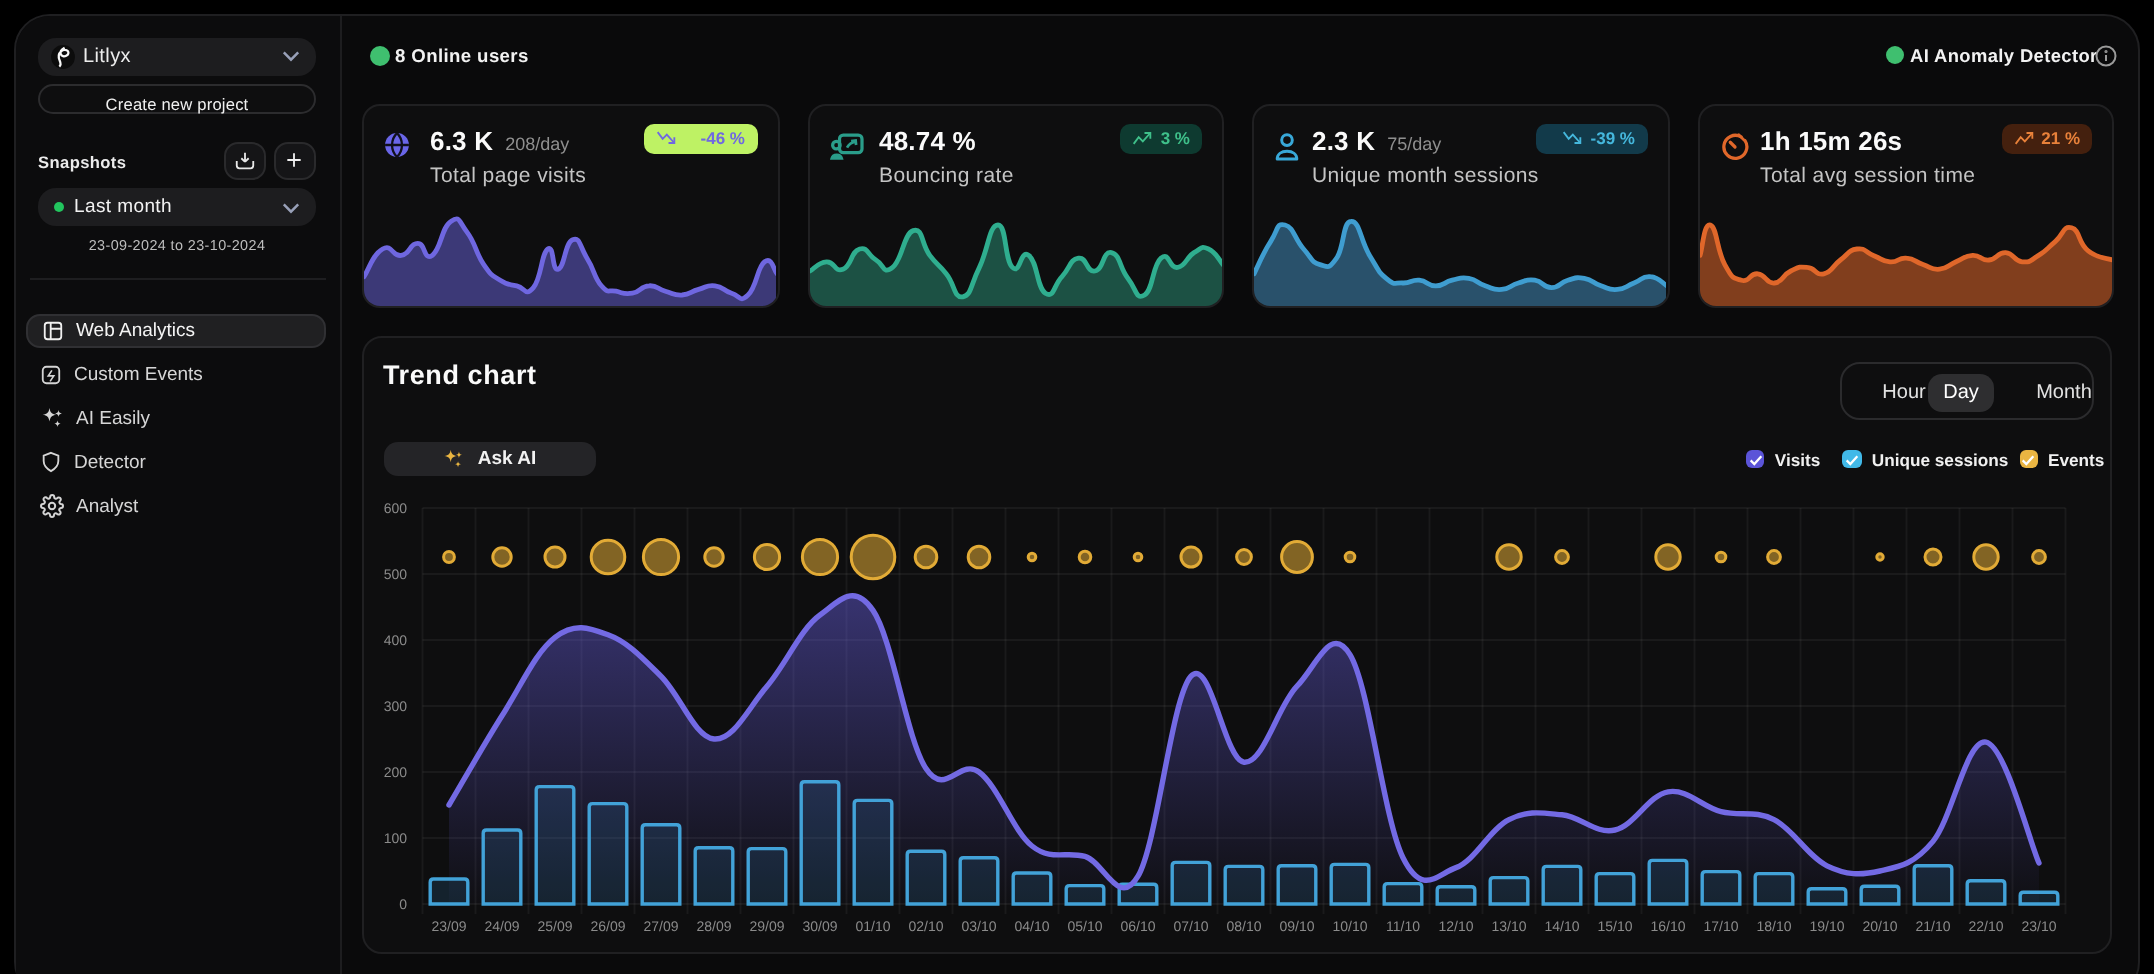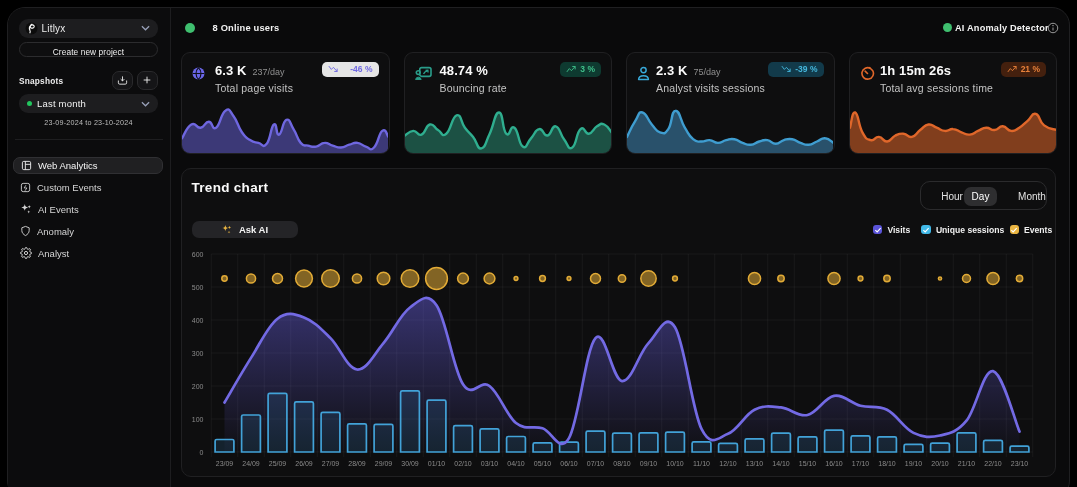--- a/index.html
+++ b/index.html
@@ -21,36 +21,36 @@
  border:1px solid #2a2a2c; border-radius:7px; display:flex; align-items:center; justify-content:center; }
 #month { top:94px; }
 #month .dot { width:5px; height:5px; border-radius:50%; background:#22c55e; margin-left:8px; }
 #month .txt { margin-left:5px; font-size:9.5px; color:#f2f2f2; letter-spacing:0.2px; }
 #daterange { position:absolute; left:19px; top:117.5px; width:139px; text-align:center;
  font-size:7.2px; color:#bdbdbd; letter-spacing:0.2px; }
 #sep { position:absolute; left:15px; top:139px; width:148px; height:1px; background:#1e1e20; }
 .nav { position:absolute; left:13px; width:150px; height:17.5px; display:flex;
  align-items:center; padding-left:7px; gap:6px; color:#d6d6d6; font-size:9.5px; border-radius:7px; }
 .nav.active { background:#202022; border:1px solid #303033; color:#f5f5f5; }
-#online { position:absolute; left:184.5px; top:22.5px; display:flex; align-items:center; gap:18px; }
+#online { position:absolute; left:184.5px; top:22.5px; display:flex; align-items:center; gap:3px; }
 #online .dot { width:10px; height:10px; border-radius:50%; background:#3fbf6f; }
 #online .txt { font-size:9.3px; font-weight:700; color:#f2f2f2; letter-spacing:0.2px; }
 #anomaly .dot { position:absolute; left:942.5px; top:23px; width:9px; height:9px; border-radius:50%; background:#3fbf6f; }
 #anomaly .txt { position:absolute; left:955px; top:22.5px; font-size:9.2px; font-weight:700; color:#f2f2f2; letter-spacing:0.2px; }
 #anomaly .info { position:absolute; left:1047px; top:22px; display:flex; }
 .card { position:absolute; top:52px; width:208.5px; height:102px; background:#0e0e0f;
  border:1px solid #202022; border-radius:9px; overflow:hidden; }
 .cicon { position:absolute; left:10px; top:13px; }
 .cnum { position:absolute; left:32px; top:10px; font-size:13px; font-weight:700;
  color:#fafafa; letter-spacing:0.1px; }
 .cnum .sub { font-size:9px; font-weight:400; color:#8f8f8f; margin-left:6px; letter-spacing:0; }
 .clabel { position:absolute; left:32px; top:28.5px; font-size:10.5px; color:#c4c4c4; letter-spacing:0.2px; }
 .badge { position:absolute; right:10px; top:8.5px; height:15.5px; border-radius:5px;
  display:flex; align-items:center; gap:4px; padding:0 6px; font-size:8.5px; font-weight:600; }
-.b1 { background:#e5e5e5; color:#6f68e2;gap:12px; }
+.b1 { background:#bef264; color:#6f68e2;gap:12px; }
 .b2 { background:#0e3a30; color:#3fc08a; }
 .b3 { background:#123a4a; color:#45b7dc;padding-left:13px; }
 .b4 { background:#44200e; color:#e8813a; }
 .mini { position:absolute; left:0; bottom:0; }
 #panel { position:absolute; left:181px; top:168px; width:875px; height:309px;
  background:#0e0e0f; border:1px solid #202022; border-radius:10px; }
 #ptitle { position:absolute; left:9.5px; top:11px; font-size:13.5px; font-weight:700;
  color:#fafafa; letter-spacing:0.3px; }
 #psub { position:absolute; left:9.5px; top:29.5px; font-size:9.8px; color:#8f8f8f; letter-spacing:0.1px; }
 #askai { position:absolute; left:9.5px; top:52px; width:106px; height:16.5px; background:#242427;
@@ -127,27 +127,27 @@
       <path d="M13 7l-4 6h6l-4 6" stroke-width="1.8"></path>
     </svg>
     <span>Custom Events</span>
   </div>
 <div class="nav" style="top:200.5px">
     <svg width="12" height="12" viewBox="0 0 24 24" fill="#d4d4d4">
 <path d="M9.5 2 C10.3 6.6 11.6 7.9 16.4 8.8 C11.6 9.7 10.3 11 9.5 15.6 C8.7 11 7.4 9.7 2.6 8.8 C7.4 7.9 8.7 6.6 9.5 2 Z"></path>
 <path d="M18.5 4 C18.9 6.3 19.6 7 21.9 7.4 C19.6 7.8 18.9 8.5 18.5 10.8 C18.1 8.5 17.4 7.8 15.1 7.4 C17.4 7 18.1 6.3 18.5 4 Z"></path>
 <path d="M17.5 14.5 C17.9 16.7 18.5 17.3 20.7 17.7 C18.5 18.1 17.9 18.7 17.5 20.9 C17.1 18.7 16.5 18.1 14.3 17.7 C16.5 17.3 17.1 16.7 17.5 14.5 Z"></path>
     </svg>
-    <span>AI Events</span>
+    <span>AI Easily</span>
   </div>
 <div class="nav" style="top:222.5px">
     <svg width="11" height="12" viewBox="0 0 24 24" fill="none" stroke="#d4d4d4" stroke-width="2">
 <path d="M12 2l8 3v6c0 5-3.5 8.5-8 11-4.5-2.5-8-6-8-11V5z"></path>
     </svg>
-    <span>Anomaly</span>
+    <span>Detector</span>
   </div>
 <div class="nav" style="top:244.5px">
     <svg width="12" height="12" viewBox="0 0 24 24" fill="none" stroke="#d4d4d4" stroke-width="2">
 <circle cx="12" cy="12" r="3.2"></circle>
 <path d="M19.4 15a1.7 1.7 0 0 0 .3 1.9l.1.1a2 2 0 1 1-2.8 2.8l-.1-.1a1.7 1.7 0 0 0-1.9-.3 1.7 1.7 0 0 0-1 1.5V21a2 2 0 1 1-4 0v-.1a1.7 1.7 0 0 0-1-1.6 1.7 1.7 0 0 0-1.9.3l-.1.1a2 2 0 1 1-2.8-2.8l.1-.1a1.7 1.7 0 0 0 .3-1.9 1.7 1.7 0 0 0-1.5-1H3a2 2 0 1 1 0-4h.1a1.7 1.7 0 0 0 1.6-1 1.7 1.7 0 0 0-.3-1.9l-.1-.1a2 2 0 1 1 2.8-2.8l.1.1a1.7 1.7 0 0 0 1.9.3h.1a1.7 1.7 0 0 0 1-1.5V3a2 2 0 1 1 4 0v.1a1.7 1.7 0 0 0 1 1.5 1.7 1.7 0 0 0 1.9-.3l.1-.1a2 2 0 1 1 2.8 2.8l-.1.1a1.7 1.7 0 0 0-.3 1.9v.1a1.7 1.7 0 0 0 1.5 1H21a2 2 0 1 1 0 4h-.1a1.7 1.7 0 0 0-1.5 1z"></path>
     </svg>
     <span>Analyst</span>
   </div>
 <div id="online">
     <span class="dot"></span>
@@ -165,21 +165,21 @@
     </span>
   </div>
 <div class="card" style="left:181px">
 <div class="cicon"><svg width="13" height="13" viewBox="0 0 24 24">
 <circle cx="12" cy="12" r="11" fill="#6a66e8"></circle>
 <g fill="none" stroke="#10101c" stroke-width="2.1">
 <path d="M12 1a15.5 15.5 0 0 0 0 22 15.5 15.5 0 0 0 0-22"></path>
           <path d="M1 12h22"></path>
         </g>
       </svg></div>
-<div class="cnum" style="left:33px">6.3 K<span class="sub">237/day</span></div>
+<div class="cnum" style="left:33px">6.3 K<span class="sub">208/day</span></div>
 <div class="badge b1">
       <svg width="10" height="8" viewBox="0 0 24 18" fill="none" stroke="currentColor" stroke-width="2.2">
 <path d="M2 2l6 8 5-5 9 10"></path>
         <path d="M15 15h7v-7" fill="none"></path>
       </svg>
       <span>-46&nbsp;%</span>
     </div>
 <div class="clabel" style="left:33px">Total page visits</div>
 <svg class="mini" width="206" height="46" viewBox="0 0 206 46">
       <path d="M0.0,31.3 C2.5,27.6 4.3,20.3 9.3,17.5 C14.2,14.7 13.9,21.4 18.6,20.7 C23.3,20.0 22.7,14.7 26.8,14.7 C31.0,14.7 29.7,23.6 34.1,20.7 C38.5,17.8 38.7,6.7 43.4,3.7 C48.0,0.6 47.2,3.4 51.6,9.2 C56.0,15.0 55.5,18.9 59.9,25.3 C64.3,31.7 63.7,30.3 68.1,33.1 C72.6,35.9 72.0,34.9 76.4,35.9 C80.8,36.9 80.5,41.7 84.7,36.8 C88.8,31.9 88.6,19.9 91.9,17.5 C95.2,15.0 93.8,28.8 97.1,27.6 C100.4,26.4 100.4,14.4 104.3,12.9 C108.1,11.4 107.7,15.9 111.5,22.1 C115.4,28.2 114.9,31.5 118.7,35.9 C122.6,40.3 121.8,37.7 126.0,38.6 C130.1,39.6 129.8,40.3 134.2,39.6 C138.6,38.8 138.1,36.1 142.5,35.9 C146.9,35.6 146.3,37.4 150.7,38.6 C155.2,39.9 154.6,40.7 159.0,40.5 C163.4,40.2 162.9,38.9 167.3,37.7 C171.7,36.5 171.1,35.4 175.5,35.9 C179.9,36.4 179.4,38.3 183.8,39.6 C188.2,40.8 187.6,44.7 192.0,40.5 C196.5,36.3 196.5,26.7 200.3,23.9 C204.2,21.1 204.8,28.3 206.5,29.9 L206.5,50 L0,50 Z" fill="rgba(106,99,224,0.50)"></path>
@@ -214,41 +214,41 @@
 <path d="M2.5 23.5c0-4.2 3.6-6.8 8.5-6.8s8.5 2.6 8.5 6.8z"></path>
       </svg></div>
 <div class="cnum" style="left:29px">2.3 K<span class="sub">75/day</span></div>
 <div class="badge b3">
       <svg width="10" height="8" viewBox="0 0 24 18" fill="none" stroke="currentColor" stroke-width="2.2">
 <path d="M2 2l6 8 5-5 9 10"></path>
         <path d="M15 15h7v-7" fill="none"></path>
       </svg>
       <span>-39&nbsp;%</span>
     </div>
-<div class="clabel" style="left:29px">Analyst visits sessions</div>
+<div class="clabel" style="left:29px">Unique month sessions</div>
 <svg class="mini" width="206" height="46" viewBox="0 0 206 46">
       <path d="M0.0,29.9 C2.2,25.6 4.1,20.3 8.3,13.8 C12.4,7.3 11.1,4.5 15.5,5.5 C19.9,6.5 20.1,12.2 24.8,17.5 C29.5,22.8 28.6,24.1 33.0,25.3 C37.4,26.5 37.2,27.8 41.3,22.1 C45.4,16.3 44.1,4.0 48.5,3.7 C52.9,3.3 53.1,13.1 57.8,20.7 C62.5,28.3 61.7,28.5 66.1,32.2 C70.5,35.9 69.9,34.3 74.3,34.5 C78.7,34.7 78.2,32.8 82.6,33.1 C87.0,33.5 86.5,35.9 90.9,35.9 C95.3,35.9 94.7,34.1 99.1,33.1 C103.5,32.1 103.0,31.5 107.4,32.2 C111.8,32.9 111.2,34.4 115.6,35.9 C120.0,37.4 119.5,38.1 123.9,37.7 C128.3,37.4 127.8,35.7 132.2,34.5 C136.6,33.3 136.0,32.5 140.4,33.1 C144.8,33.7 144.3,36.8 148.7,36.8 C153.1,36.8 152.5,34.3 156.9,33.1 C161.3,31.9 160.8,31.5 165.2,32.2 C169.6,32.9 169.1,34.4 173.5,35.9 C177.9,37.4 177.3,38.1 181.7,37.7 C186.1,37.4 185.6,36.2 190.0,34.5 C194.4,32.8 193.8,30.9 198.2,31.3 C202.6,31.6 204.3,34.7 206.5,35.9 L206.5,50 L0,50 Z" fill="rgba(63,137,184,0.55)"></path>
       <path d="M0.0,29.9 C2.2,25.6 4.1,20.3 8.3,13.8 C12.4,7.3 11.1,4.5 15.5,5.5 C19.9,6.5 20.1,12.2 24.8,17.5 C29.5,22.8 28.6,24.1 33.0,25.3 C37.4,26.5 37.2,27.8 41.3,22.1 C45.4,16.3 44.1,4.0 48.5,3.7 C52.9,3.3 53.1,13.1 57.8,20.7 C62.5,28.3 61.7,28.5 66.1,32.2 C70.5,35.9 69.9,34.3 74.3,34.5 C78.7,34.7 78.2,32.8 82.6,33.1 C87.0,33.5 86.5,35.9 90.9,35.9 C95.3,35.9 94.7,34.1 99.1,33.1 C103.5,32.1 103.0,31.5 107.4,32.2 C111.8,32.9 111.2,34.4 115.6,35.9 C120.0,37.4 119.5,38.1 123.9,37.7 C128.3,37.4 127.8,35.7 132.2,34.5 C136.6,33.3 136.0,32.5 140.4,33.1 C144.8,33.7 144.3,36.8 148.7,36.8 C153.1,36.8 152.5,34.3 156.9,33.1 C161.3,31.9 160.8,31.5 165.2,32.2 C169.6,32.9 169.1,34.4 173.5,35.9 C177.9,37.4 177.3,38.1 181.7,37.7 C186.1,37.4 185.6,36.2 190.0,34.5 C194.4,32.8 193.8,30.9 198.2,31.3 C202.6,31.6 204.3,34.7 206.5,35.9" fill="none" stroke="#3f9dd0" stroke-width="2.4" stroke-linecap="round"></path>
     </svg>
 </div>
 <div class="card" style="left:848.5px">
 <div class="cicon"><svg width="15" height="15" viewBox="0 0 24 24" fill="none" stroke="#e0672a" stroke-width="2.6" stroke-linecap="round">
 <path d="M16.9 3.9a9.2 9.2 0 1 0 3.2 3.1"></path>
 <path d="M12 12L8.2 8.2"></path>
         <path d="M15 2.2l4.2 4.2" stroke-width="2.2"></path>
       </svg></div>
 <div class="cnum" style="left:30.5px">1h 15m 26s</div>
 <div class="badge b4">
       <svg width="10" height="8" viewBox="0 0 24 18" fill="none" stroke="currentColor" stroke-width="2.2">
 <path d="M2 16l6-8 5 5 9-10"></path>
         <path d="M15 3h7v7" fill="none"></path>
       </svg>
       <span>21&nbsp;%</span>
     </div>
-<div class="clabel" style="left:30.5px">Total avg sessions time</div>
+<div class="clabel" style="left:30.5px">Total avg session time</div>
 <svg class="mini" width="206" height="46" viewBox="0 0 206 46">
       <path d="M0.0,20.7 C1.4,16.7 1.9,4.3 5.2,5.5 C8.5,6.7 8.3,17.9 12.4,25.3 C16.5,32.7 16.2,31.9 20.7,33.1 C25.1,34.3 24.5,29.5 28.9,29.9 C33.3,30.3 32.8,34.9 37.2,34.5 C41.6,34.1 41.0,30.6 45.4,28.5 C49.8,26.4 49.3,26.3 53.7,26.7 C58.1,27.0 57.5,30.9 61.9,29.9 C66.4,28.9 65.8,26.3 70.2,23.0 C74.6,19.7 74.1,18.1 78.5,17.5 C82.9,16.9 82.3,19.0 86.7,20.7 C91.1,22.4 90.6,23.6 95.0,23.9 C99.4,24.3 98.8,21.7 103.2,22.1 C107.7,22.4 107.1,23.8 111.5,25.3 C115.9,26.8 115.4,28.0 119.8,27.6 C124.2,27.2 123.6,25.8 128.0,23.9 C132.4,22.1 131.9,20.9 136.3,20.7 C140.7,20.5 140.1,23.4 144.5,23.0 C149.0,22.6 148.4,19.1 152.8,19.3 C157.2,19.6 156.7,23.6 161.1,23.9 C165.5,24.3 164.9,23.4 169.3,20.7 C173.7,18.0 173.2,17.5 177.6,13.8 C182.0,10.1 181.4,5.7 185.8,6.9 C190.3,8.1 188.6,14.1 194.1,18.4 C199.6,22.7 203.2,21.8 206.5,23.0 L206.5,50 L0,50 Z" fill="rgba(224,102,42,0.55)"></path>
       <path d="M0.0,20.7 C1.4,16.7 1.9,4.3 5.2,5.5 C8.5,6.7 8.3,17.9 12.4,25.3 C16.5,32.7 16.2,31.9 20.7,33.1 C25.1,34.3 24.5,29.5 28.9,29.9 C33.3,30.3 32.8,34.9 37.2,34.5 C41.6,34.1 41.0,30.6 45.4,28.5 C49.8,26.4 49.3,26.3 53.7,26.7 C58.1,27.0 57.5,30.9 61.9,29.9 C66.4,28.9 65.8,26.3 70.2,23.0 C74.6,19.7 74.1,18.1 78.5,17.5 C82.9,16.9 82.3,19.0 86.7,20.7 C91.1,22.4 90.6,23.6 95.0,23.9 C99.4,24.3 98.8,21.7 103.2,22.1 C107.7,22.4 107.1,23.8 111.5,25.3 C115.9,26.8 115.4,28.0 119.8,27.6 C124.2,27.2 123.6,25.8 128.0,23.9 C132.4,22.1 131.9,20.9 136.3,20.7 C140.7,20.5 140.1,23.4 144.5,23.0 C149.0,22.6 148.4,19.1 152.8,19.3 C157.2,19.6 156.7,23.6 161.1,23.9 C165.5,24.3 164.9,23.4 169.3,20.7 C173.7,18.0 173.2,17.5 177.6,13.8 C182.0,10.1 181.4,5.7 185.8,6.9 C190.3,8.1 188.6,14.1 194.1,18.4 C199.6,22.7 203.2,21.8 206.5,23.0" fill="none" stroke="#e0672a" stroke-width="2.4" stroke-linecap="round"></path>
     </svg>
 </div>
 <div id="panel">
 <div id="ptitle">Trend chart</div>
 <div id="askai">
       <svg width="11" height="11" viewBox="0 0 24 24" fill="#e9b541">
 <path d="M9.5 2 C10.3 6.6 11.6 7.9 16.4 8.8 C11.6 9.7 10.3 11 9.5 15.6 C8.7 11 7.4 9.7 2.6 8.8 C7.4 7.9 8.7 6.6 9.5 2 Z"></path>

